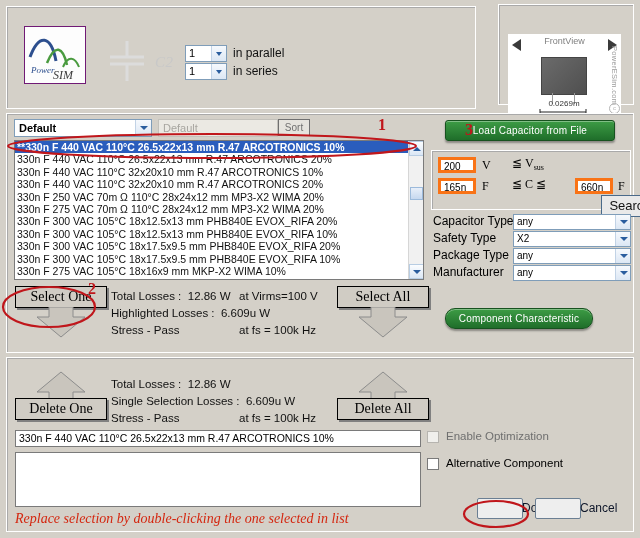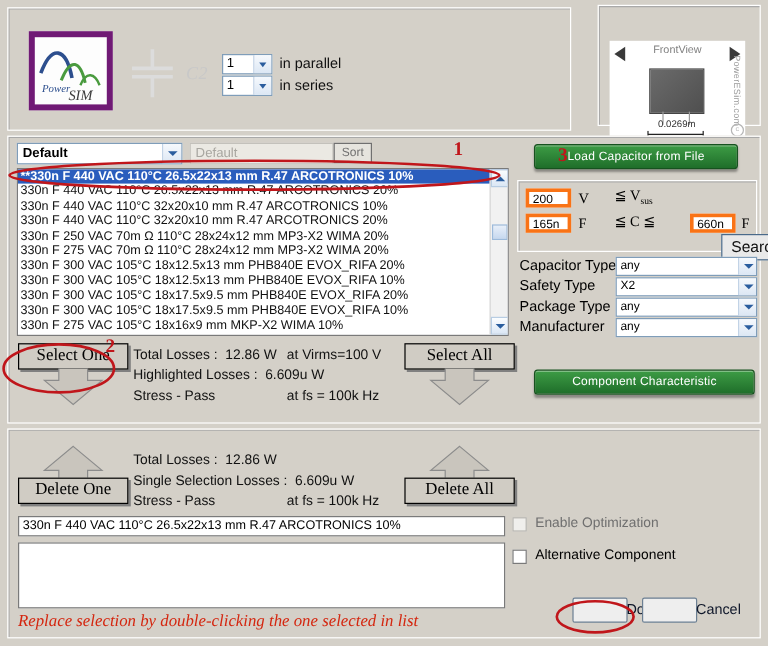--- a/index.html
+++ b/index.html
@@ -17,21 +17,21 @@
     position:absolute;background:#d4d0c8;
     border:1px solid #ffffff;
     box-shadow:inset 1px 1px 0 #a9a9a9;
     box-sizing:border-box;
   }
 
   
   #header{left:6px;top:6px;width:470px;height:103px;}
   #logo{
     position:absolute;left:17px;top:19px;width:60px;height:56px;
-    background:#fdfdfd;border:5px solid #701a75;overflow:hidden;
+    background:#fdfdfd;border:1px solid #701a75;overflow:hidden;
   }
   #logo svg{display:block;}
   #capsym{position:absolute;left:98px;top:32px;width:44px;height:44px;}
   #caplabel{
     position:absolute;left:148px;top:47px;
     font-family:"Liberation Serif",serif;font-style:italic;
     font-size:15px;color:#c8c8c8;letter-spacing:.5px;
   }
   .spin{
     position:absolute;width:42px;height:17px;
@@ -129,21 +129,21 @@
   .gbtn{
     position:absolute;box-sizing:border-box;
     background:linear-gradient(#3d9c45,#1f6e2a);
     border:1px solid #17521f;border-radius:3px;
     color:#fff;font-size:10px;text-align:center;font-weight:normal;
     box-shadow:0 2px 2px rgba(0,0,0,.35), inset 0 1px 0 rgba(255,255,255,.35);
     letter-spacing:.2px;
   }
   #btnLoad{left:14px;top:2px;width:170px;height:21px;line-height:19px;}
   #btnCompAnalysis{left:14px;top:164px;width:170px;height:21px;line-height:19px;}
-  #btnCompChar{left:14px;top:190px;width:184px;height:21px;line-height:19px;}
+  #btnCompChar{left:14px;top:190px;width:148px;height:21px;line-height:19px;border-radius:10px;}
 
   #searchBox{
     position:absolute;left:0;top:32px;width:200px;height:60px;
     background:#d4d0c8;border:1px solid #fff;box-shadow:inset 1px 1px 0 #a9a9a9;box-sizing:border-box;
   }
   .tinput{
     position:absolute;background:#fff;border:3px solid #f97316;box-sizing:border-box;
     height:16px;line-height:14px;font-size:10px;padding-left:3px;
   }
   #inVmin{left:6px;top:6px;width:38px;}

